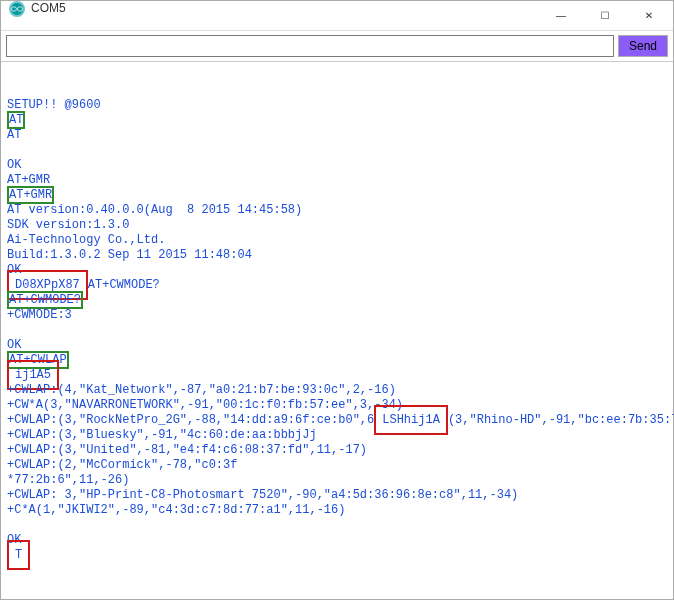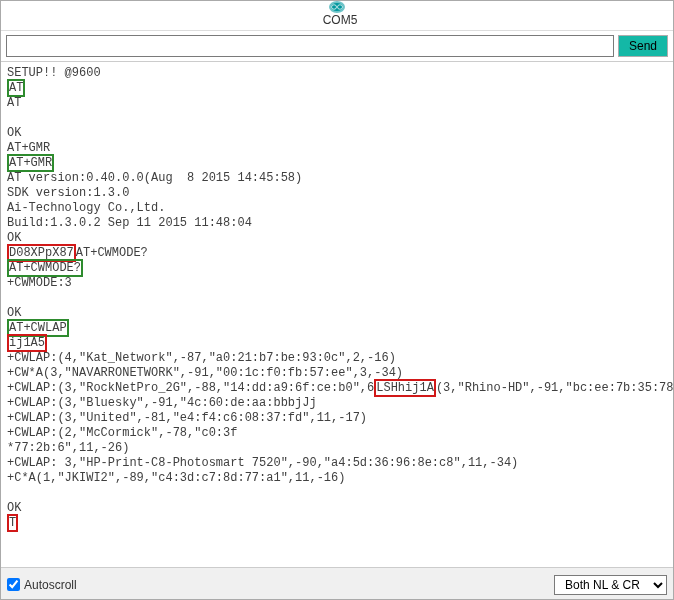--- a/index.html
+++ b/index.html
@@ -8,25 +8,24 @@
       font-size: 12px;
       background: #fff;
       width: 674px;
       height: 600px;
       overflow: hidden;
       border: 1px solid #aaa;
     }
     .titlebar {
       height: 30px;
       display: flex;
-      align-items: center;
+      align-items: flex-start;
       padding: 0 2px 0 8px;
       background: #fff;
       border-bottom: 1px solid #ddd;
-      flex-direction: column;
     }
     .app-icon {
       width: 16px; height: 16px;
       border-radius: 50%;
       background: #00979d;
       border: 2px solid #6fc4c9;
       margin-right: 6px;
       display: flex;
       align-items: center;
       justify-content: center;
@@ -51,37 +50,38 @@
       flex: 1;
       height: 22px;
       border: 1px solid #7a7a7a;
       padding: 0 4px;
       font-size: 12px;
     }
     .sendbtn {
       width: 50px;
       height: 22px;
       border: 1px solid #adadad;
-      background: #14b8a6;
+      background: #8b5cf6;
       font-size: 12px;
       cursor: pointer;
     }
     .terminal {
       height: 505px;
       overflow: auto;
       padding: 4px 6px;
       font-family: "Courier New", Courier, monospace;
       font-size: 12px;
       line-height: 15px;
       white-space: pre;
-      color: #404040;
+      color: #1d4ed8;
+      margin-top: 32px;
     }
     .terminal .line { display: block; }
     .hl-green { border: 2px solid #2e8b2e; padding: 0; }
-    .hl-red { border: 2px solid #d11818; padding: 0; }
+    .hl-red { border: 2px solid #d11818; padding: 6px; }
     .bottombar {
       height: 34px;
       border-top: 1px solid #ccc;
       background: #f0f0f0;
       display: flex;
       align-items: center;
       padding: 0 6px;
       gap: 6px;
     }
     .autoscroll {

